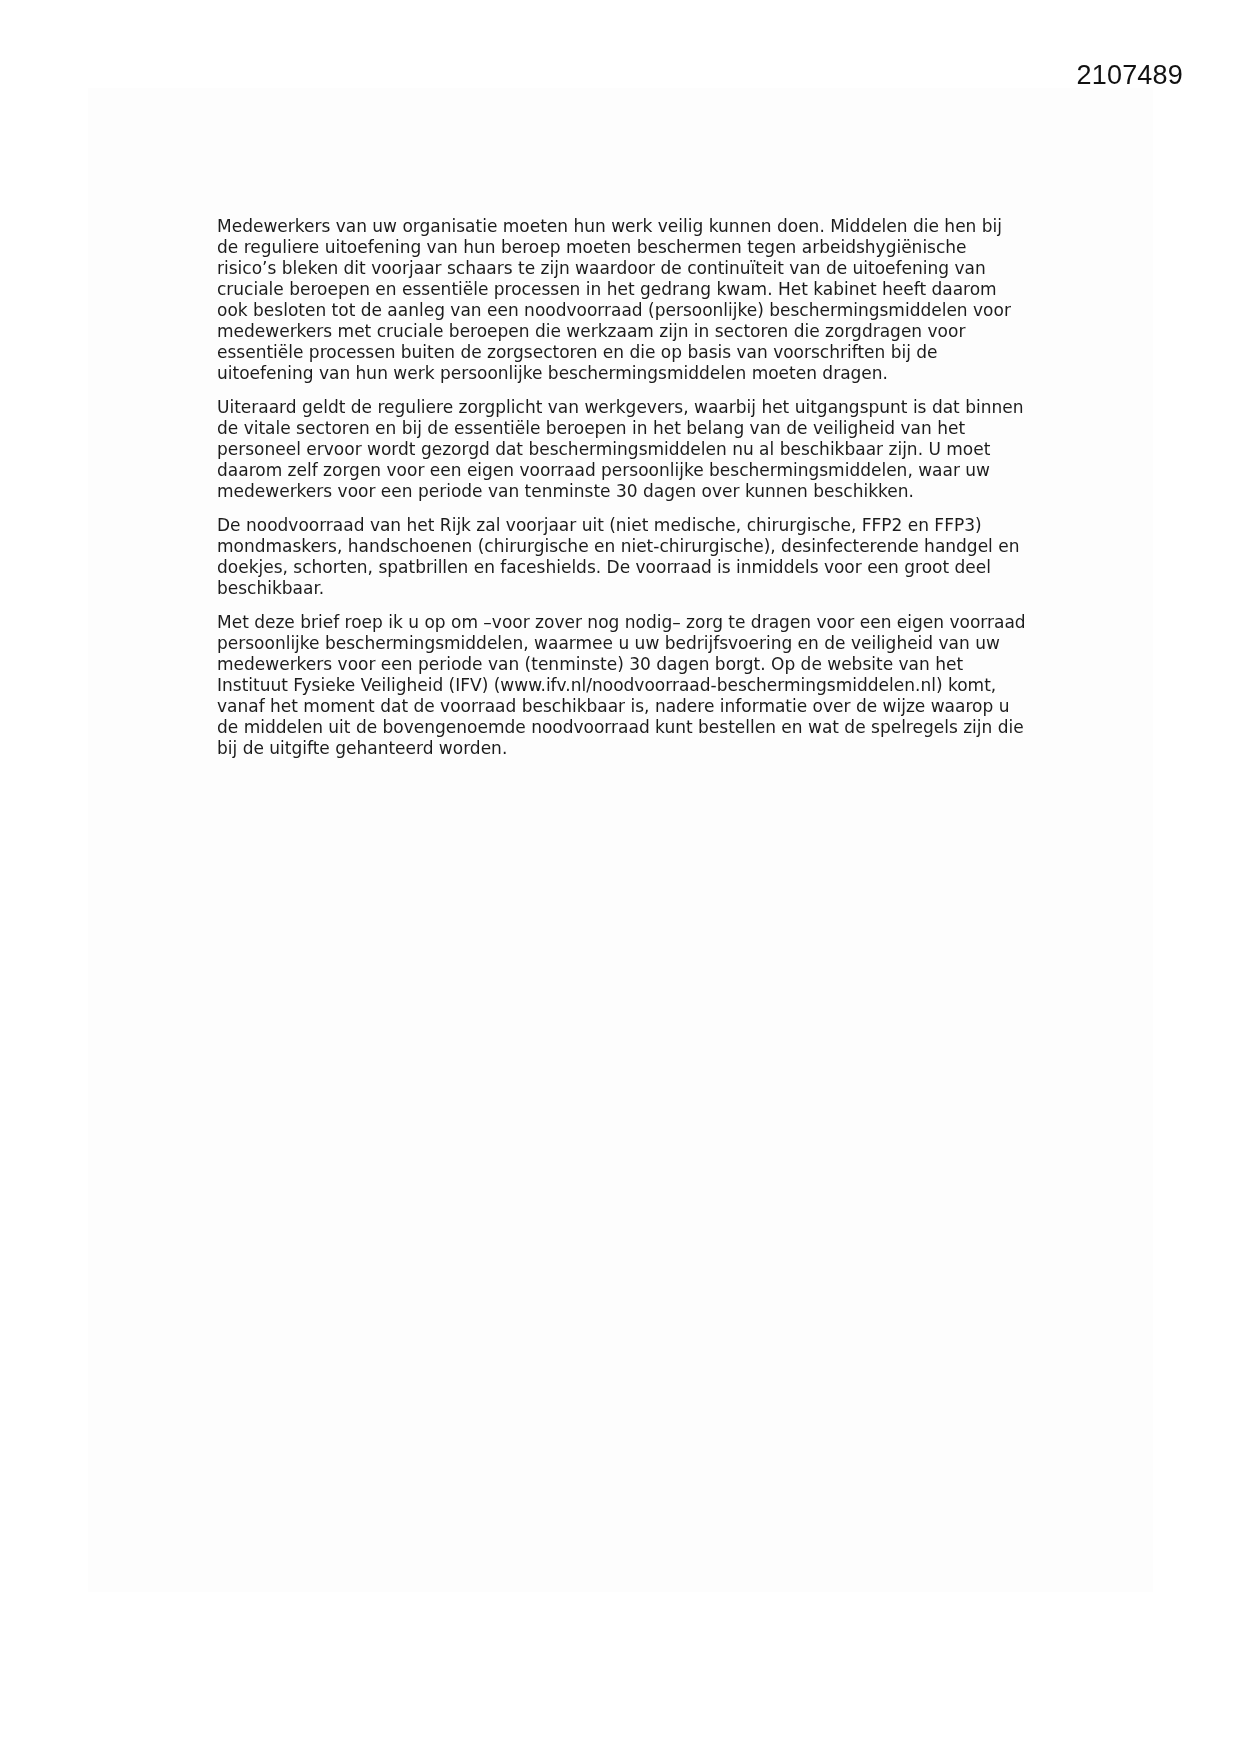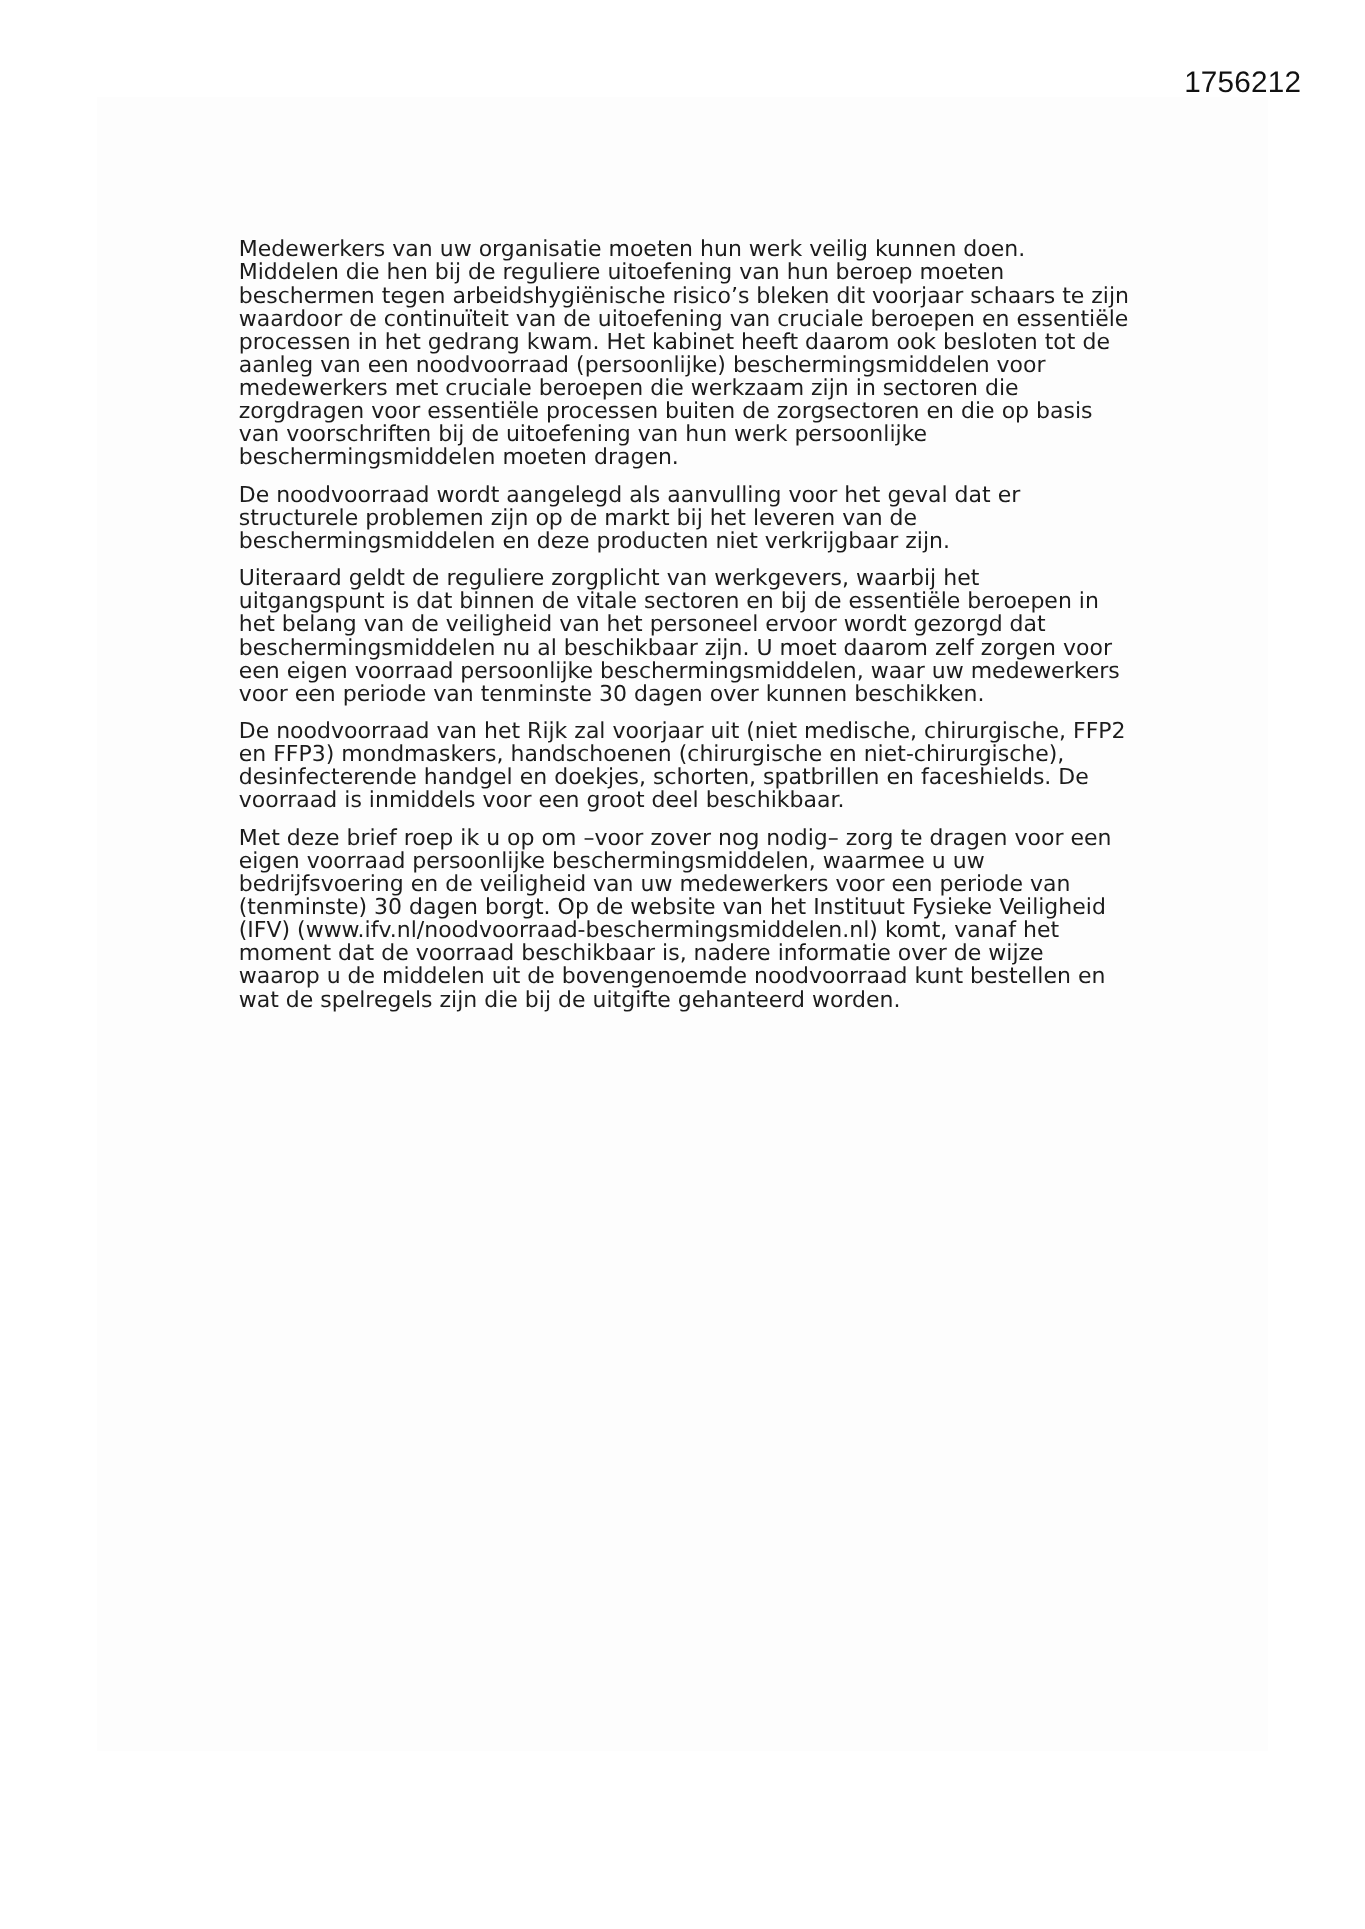--- a/index.html
+++ b/index.html
@@ -30,35 +30,34 @@
       color: #111111;
       letter-spacing: 0.2px;
       z-index: 2;
     }
     .letter-body {
       position: absolute;
       left: 217px;
       top: 216px;
       width: 810px;
       font-family: "DejaVu Sans", sans-serif;
-      font-size: 20px;
+      font-size: 17px;
       line-height: 21px;
       color: #1c1c1c;
       z-index: 2;
     }
     .letter-body p {
       margin: 0 0 13px 0;
     }
   </style>
 </head>
 <body>
 
 <div class="scan-area"></div>
 
-<div class="doc-number">1756212</div>
+<div class="doc-number">2107489</div>
 
 <div class="letter-body">
   <p>Medewerkers van uw organisatie moeten hun werk veilig kunnen doen. Middelen die hen bij de reguliere uitoefening van hun beroep moeten beschermen tegen arbeidshygiënische risico’s bleken dit voorjaar schaars te zijn waardoor de continuïteit van de uitoefening van cruciale beroepen en essentiële processen in het gedrang kwam. Het kabinet heeft daarom ook besloten tot de aanleg van een noodvoorraad (persoonlijke) beschermingsmiddelen voor medewerkers met cruciale beroepen die werkzaam zijn in sectoren die zorgdragen voor essentiële processen buiten de zorgsectoren en die op basis van voorschriften bij de uitoefening van hun werk persoonlijke beschermingsmiddelen moeten dragen.</p>
-  <p>De noodvoorraad wordt aangelegd als aanvulling voor het geval dat er structurele problemen zijn op de markt bij het leveren van de beschermingsmiddelen en deze producten niet verkrijgbaar zijn.</p>
   <p>Uiteraard geldt de reguliere zorgplicht van werkgevers, waarbij het uitgangspunt is dat binnen de vitale sectoren en bij de essentiële beroepen in het belang van de veiligheid van het personeel ervoor wordt gezorgd dat beschermingsmiddelen nu al beschikbaar zijn. U moet daarom zelf zorgen voor een eigen voorraad persoonlijke beschermingsmiddelen, waar uw medewerkers voor een periode van tenminste 30 dagen over kunnen beschikken.</p>
   <p>De noodvoorraad van het Rijk zal voorjaar uit (niet medische, chirurgische, FFP2 en FFP3) mondmaskers, handschoenen (chirurgische en niet-chirurgische), desinfecterende handgel en doekjes, schorten, spatbrillen en faceshields. De voorraad is inmiddels voor een groot deel beschikbaar.</p>
   <p>Met deze brief roep ik u op om –voor zover nog nodig– zorg te dragen voor een eigen voorraad persoonlijke beschermingsmiddelen, waarmee u uw bedrijfsvoering en de veiligheid van uw medewerkers voor een periode van (tenminste) 30 dagen borgt. Op de website van het Instituut Fysieke Veiligheid (IFV) (www.ifv.nl/noodvoorraad-beschermingsmiddelen.nl) komt, vanaf het moment dat de voorraad beschikbaar is, nadere informatie over de wijze waarop u de middelen uit de bovengenoemde noodvoorraad kunt bestellen en wat de spelregels zijn die bij de uitgifte gehanteerd worden.</p>
 </div>
 
 </body></html>

